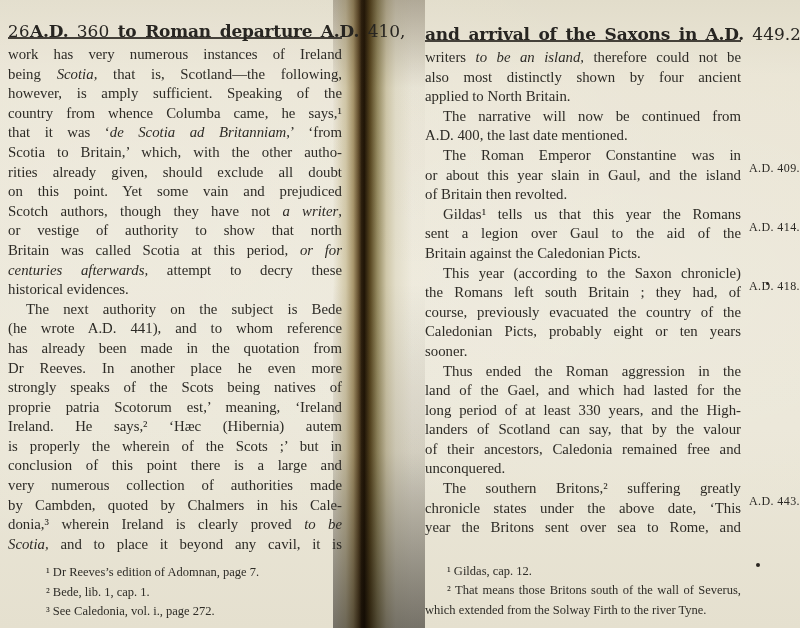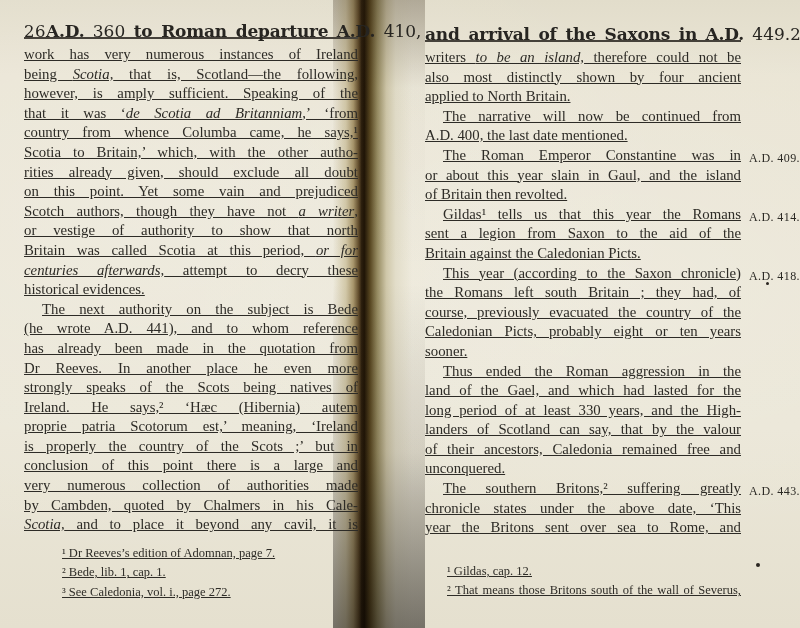--- a/index.html
+++ b/index.html
@@ -34,43 +34,43 @@
   .gutter::after{
     content:"";position:absolute;inset:0;
     background:linear-gradient(180deg,
       rgba(46,32,14,0.28) 0%,
       rgba(46,32,14,0.02) 14%,
       rgba(46,32,14,0) 45%,
       rgba(30,20,8,0.12) 72%,
       rgba(8,5,2,0.5) 100%);
   }
   .page{position:absolute;z-index:2;color:#2b2924;}
-  .left-page{left:24px;top:9px;width:334px;}
+  .left-page{left:8px;top:9px;width:334px;}
   .right-page{left:425px;top:12px;width:316px;}
 
   .header-row{
     display:flex;align-items:baseline;height:26px;
     font-family:"DejaVu Serif",serif;font-size:17px;color:#272521;
     white-space:nowrap;
   }
   .header-row .num{font-size:16.5px;letter-spacing:0.5px;}
   .header-row .title{flex:1;text-align:center;word-spacing:3px;margin-top:12px;}
   .bl{font-weight:bold;letter-spacing:-0.2px;}
   .rule{height:2px;background:#45413a;margin-top:2px;}
 
   .page-body{
     margin-top:6px;
     font-size:14.8px;line-height:19.6px;color:#2d2b26;
   }
   .para{position:relative;}
-  .line{text-align:justify;text-align-last:justify;text-decoration:underline;}
+  .line{text-align:justify;text-align-last:justify;}
   .line.end{text-align-last:left;}
   .line.indent{text-indent:18px;}
   .margin-note{
-    position:absolute;left:100%;margin-left:8px;top:3px;
+    position:absolute;left:100%;margin-left:8px;top:13px;
     font-size:12px;letter-spacing:0.4px;white-space:nowrap;color:#2b2924;
   }
   .footnotes{font-size:12.5px;line-height:19.5px;color:#2e2c27;}
   .left-page .footnotes{margin-top:9px;}
   .right-page .footnotes{margin-top:24px;}
   .left-page .footnotes .indent{text-indent:38px;}
   .right-page .footnotes .indent{text-indent:22px;}
 
   .speck{position:absolute;background:#2a2520;border-radius:50%;z-index:3;}
   .speck.s1{left:756px;top:563px;width:4px;height:4px;}
@@ -87,43 +87,44 @@
     <div class="header-row">
       <span class="num">26</span>
       <span class="title"><span class="bl">A.D.</span> 360 <span class="bl">to Roman departure</span> <span class="bl">A.D.</span> 410,</span>
     </div>
     <div class="rule"></div>
     <div class="page-body">
         <div class="para">
           <div class="line">work has very numerous instances of Ireland</div>
           <div class="line">being <i>Scotia,</i> that is, Scotland—the following,</div>
           <div class="line">however, is amply sufficient.  Speaking of the</div>
+          <div class="line">country from whence Columba came, he says,¹</div>
           <div class="line">that it was ‘<i>de Scotia ad Britanniam</i>,’ ‘from</div>
-          <div class="line">country from whence Columba came, he says,¹</div>
           <div class="line">Scotia to Britain,’ which, with the other autho-</div>
           <div class="line">rities already given, should exclude all doubt</div>
           <div class="line">on this point.  Yet some vain and prejudiced</div>
           <div class="line">Scotch authors, though they have not <i>a writer</i>,</div>
           <div class="line">or vestige of authority to show that north</div>
           <div class="line">Britain was called Scotia at this period, <i>or for</i></div>
           <div class="line"><i>centuries afterwards,</i> attempt to decry these</div>
           <div class="line end">historical evidences.</div>
         </div>
         <div class="para">
           <div class="line indent">The next authority on the subject is Bede</div>
           <div class="line">(he wrote A.D. 441), and to whom reference</div>
           <div class="line">has already been made in the quotation from</div>
           <div class="line">Dr Reeves.  In another place he even more</div>
           <div class="line">strongly speaks of the Scots being natives of</div>
+          <div class="line">proprie patria Scotorum est,’ meaning, ‘Ireland</div>
           <div class="line">Ireland.  He says,² ‘Hæc (Hibernia) autem</div>
-          <div class="line">proprie patria Scotorum est,’ meaning, ‘Ireland</div>
-          <div class="line">is properly the country of the Scots ;’ but in</div>
+          <div class="line">is properly the wherein of the Scots ;’ but in</div>
           <div class="line">conclusion of this point there is a large and</div>
           <div class="line">very numerous collection of authorities made</div>
           <div class="line">by Cambden, quoted by Chalmers in his Cale-</div>
+          <div class="line">donia,³ wherein Ireland is clearly proved <i>to be</i></div>
           <div class="line"><i>Scotia,</i> and to place it beyond any cavil, it is</div>
         </div>
       </div>
     <div class="footnotes">
         <div class="footnote">
           <div class="line indent end">¹ Dr Reeves’s edition of Adomnan, page 7.</div>
         </div>
         <div class="footnote">
           <div class="line indent end">² Bede, lib. 1, cap. 1.</div>
         </div>
@@ -151,21 +152,21 @@
         </div>
         <div class="para">
           <span class="margin-note">A.D. 409.</span>
           <div class="line indent">The Roman Emperor Constantine was in</div>
           <div class="line">or about this year slain in Gaul, and the island</div>
           <div class="line end">of Britain then revolted.</div>
         </div>
         <div class="para">
           <span class="margin-note">A.D. 414.</span>
           <div class="line indent">Gildas¹ tells us that this year the Romans</div>
-          <div class="line">sent a legion from Saxon to the aid of the</div>
+          <div class="line">sent a legion over Gaul to the aid of the</div>
           <div class="line end">Britain against the Caledonian Picts.</div>
         </div>
         <div class="para">
           <span class="margin-note">A.D. 418.</span>
           <div class="line indent">This year (according to the Saxon chronicle)</div>
           <div class="line">the Romans left south Britain ; they had, of</div>
           <div class="line">course, previously evacuated the country of the</div>
           <div class="line">Caledonian Picts, probably eight or ten years</div>
           <div class="line end">sooner.</div>
         </div>
@@ -183,19 +184,20 @@
           <div class="line">chronicle states under the above date, ‘This</div>
           <div class="line">year the Britons sent over sea to Rome, and</div>
         </div>
       </div>
     <div class="footnotes">
         <div class="footnote">
           <div class="line indent end">¹ Gildas, cap. 12.</div>
         </div>
         <div class="footnote">
           <div class="line indent">² That means those Britons south of the wall of Severus,</div>
+          <div class="line end">which extended from the Solway Firth to the river Tyne.</div>
         </div>
       </div>
   </div>
 
   <div class="speck s1"></div>
   <div class="speck s2"></div>
 </div>
 
 </body></html>

